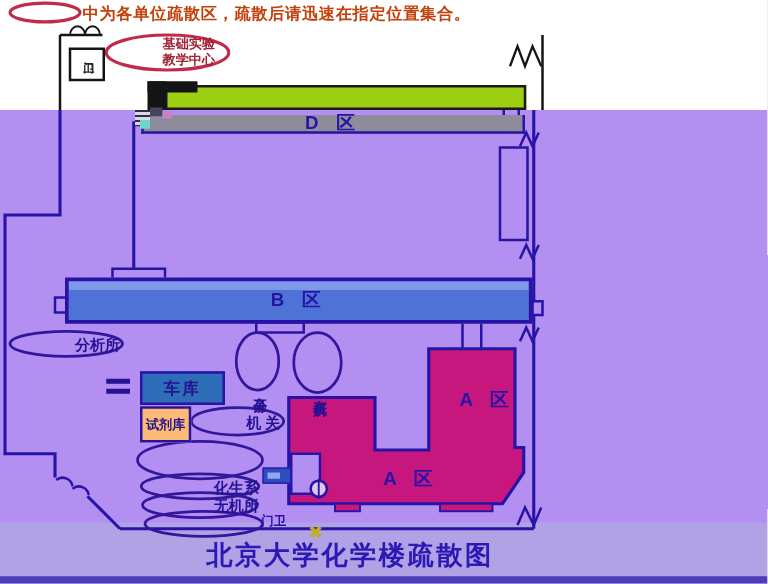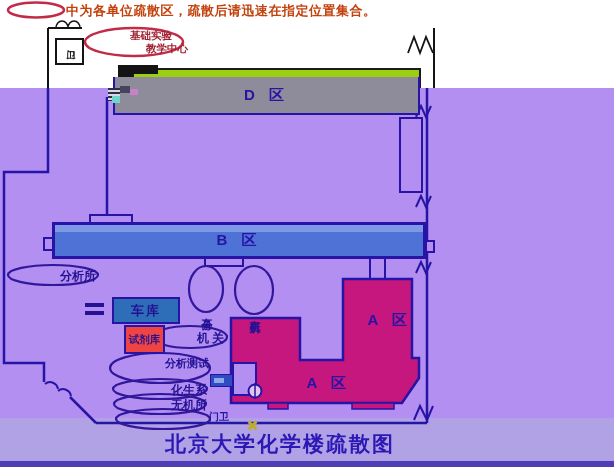--- a/index.html
+++ b/index.html
@@ -11,23 +11,23 @@
   .bg-strip{left:0;top:461px;width:614px;height:6px;background:#4d3eb8;}
   svg.lines{left:0;top:0;width:614px;height:467px;pointer-events:none;}
   .lbl{position:absolute;color:#241293;font-weight:bold;text-align:right;white-space:nowrap;}
   .zone{color:#2714a6;font-size:15px;letter-spacing:5px;}
   .vert{writing-mode:vertical-rl;text-orientation:upright;letter-spacing:1px;}
   .bldg{position:absolute;border:2px solid #2714a6;box-sizing:border-box;
         display:flex;align-items:center;justify-content:center;}
   .b-bar{left:52px;top:222px;width:374px;height:37px;border-width:3px;
          background:linear-gradient(#7e97e6 0 22%,#4e72d6 22%);}
   .garage{left:112px;top:297px;width:68px;height:27px;background:#2e6db8;}
-  .reagent{left:124px;top:325px;width:41px;height:29px;background:#ef4444;}
+  .reagent{left:112px;top:325px;width:41px;height:29px;background:#fdba74;}
   .d-green{left:132px;top:68px;width:289px;height:20px;background:#9ccf12;border:2px solid #1a1a1a;}
-  .d-gray{left:113px;top:77px;width:307px;height:38px;background:#8e8b9a;border:2px solid #2714a6;border-top:none;}
+  .d-gray{left:113px;top:92px;width:307px;height:15px;background:#8e8b9a;border:2px solid #2714a6;border-top:none;}
   .gatebox{left:55px;top:38px;width:25px;height:23px;background:#ffffff;border:2px solid #141414;}
   .artifact{left:108px;top:86px;width:42px;height:17px;}
   .artifact i{position:absolute;display:block;}
   .artifact .a1{left:0;top:2px;width:12px;height:13px;
       background:repeating-linear-gradient(#2f2f44 0 2px,#d8d8e8 2px 4px);}
   .artifact .a2{left:12px;top:0;width:10px;height:7px;background:#454560;}
   .artifact .a3{left:4px;top:10px;width:8px;height:7px;background:#6fd4cc;}
   .artifact .a4{left:22px;top:3px;width:8px;height:6px;background:#c880c8;}
   .xmark{left:246px;top:419px;width:13px;height:13px;}
   .xmark i{position:absolute;left:1px;top:5px;width:11px;height:3px;background:#bfae25;display:block;}
@@ -130,30 +130,29 @@
       <i class="r2"></i>
     </div>
 
   <div class="abs gatebox">
     <div class="lbl vert" style="left:7px;top:2px;font-size:9px;color:#222;">门卫</div>
   </div>
 
   <div class="lbl" style="left:66px;top:2px;width:500px;text-align:left;font-size:13px;color:#c2410c;letter-spacing:0.5px;">中为各单位疏散区，疏散后请迅速在指定位置集合。</div>
 
   <div class="lbl" style="left:96px;top:29px;width:76px;font-size:10.5px;color:#a12334;line-height:12px;">基础实验</div>
-  <div class="lbl" style="left:112px;top:42px;width:76px;font-size:10.5px;color:#a12334;line-height:12px;">教学中心</div>
+  <div class="lbl" style="left:96px;top:42px;width:76px;font-size:10.5px;color:#a12334;line-height:12px;">教学中心</div>
 
   <div class="lbl" style="left:10px;top:268px;width:86px;font-size:12px;">分析所</div>
 
   <div class="lbl vert" style="left:199px;top:268px;height:44px;font-size:11px;">高分子</div>
   <div class="lbl vert" style="left:247px;top:268px;height:46px;font-size:11px;">有机所</div>
 
   <div class="lbl" style="left:153px;top:330px;width:74px;font-size:12px;letter-spacing:3px;">机关</div>
 
-  <div class="lbl" style="left:111px;top:356px;width:98px;font-size:11px;">分析测试</div>
   <div class="lbl" style="left:113px;top:382px;width:94px;font-size:12px;">化生系</div>
   <div class="lbl" style="left:113px;top:397px;width:94px;font-size:12px;">无机所</div>
 
   <div class="lbl" style="left:209px;top:410px;font-size:10px;color:#2714a6;">门卫</div>
 
   <div class="lbl" style="left:85px;top:430px;width:310px;font-size:21px;color:#2c18b5;letter-spacing:2px;">北京大学化学楼疏散图</div>
 
 </div>
 
 </body></html>

